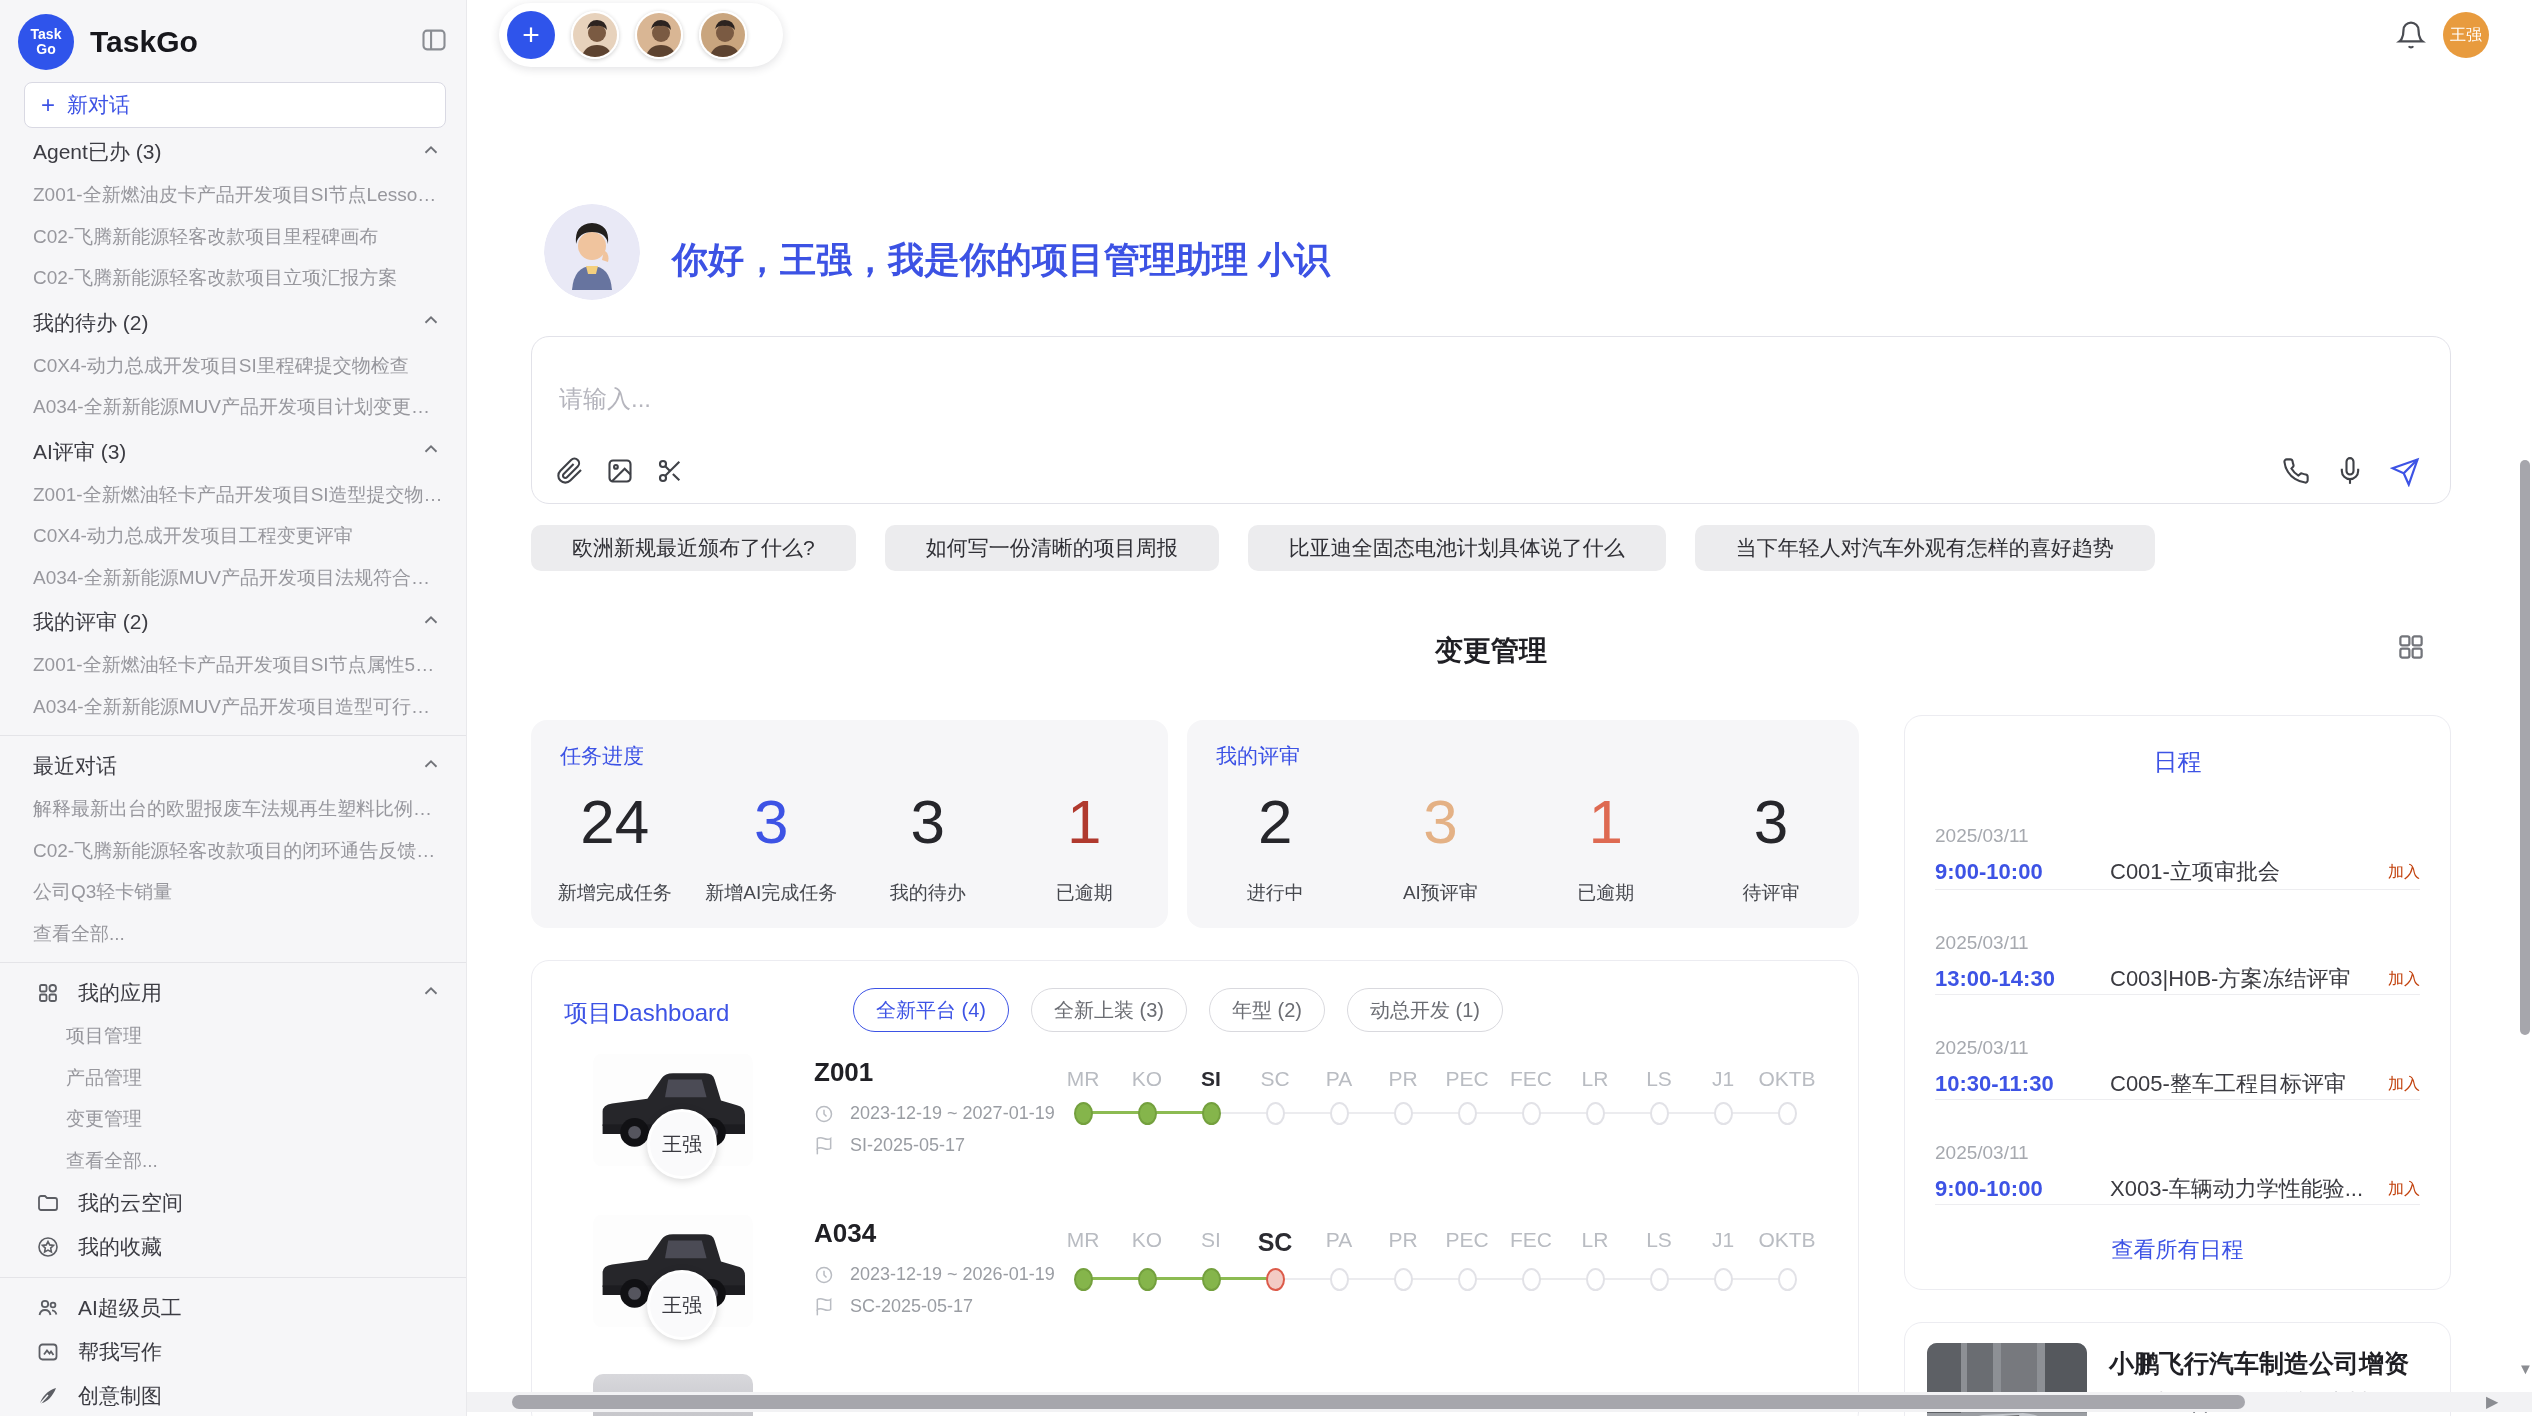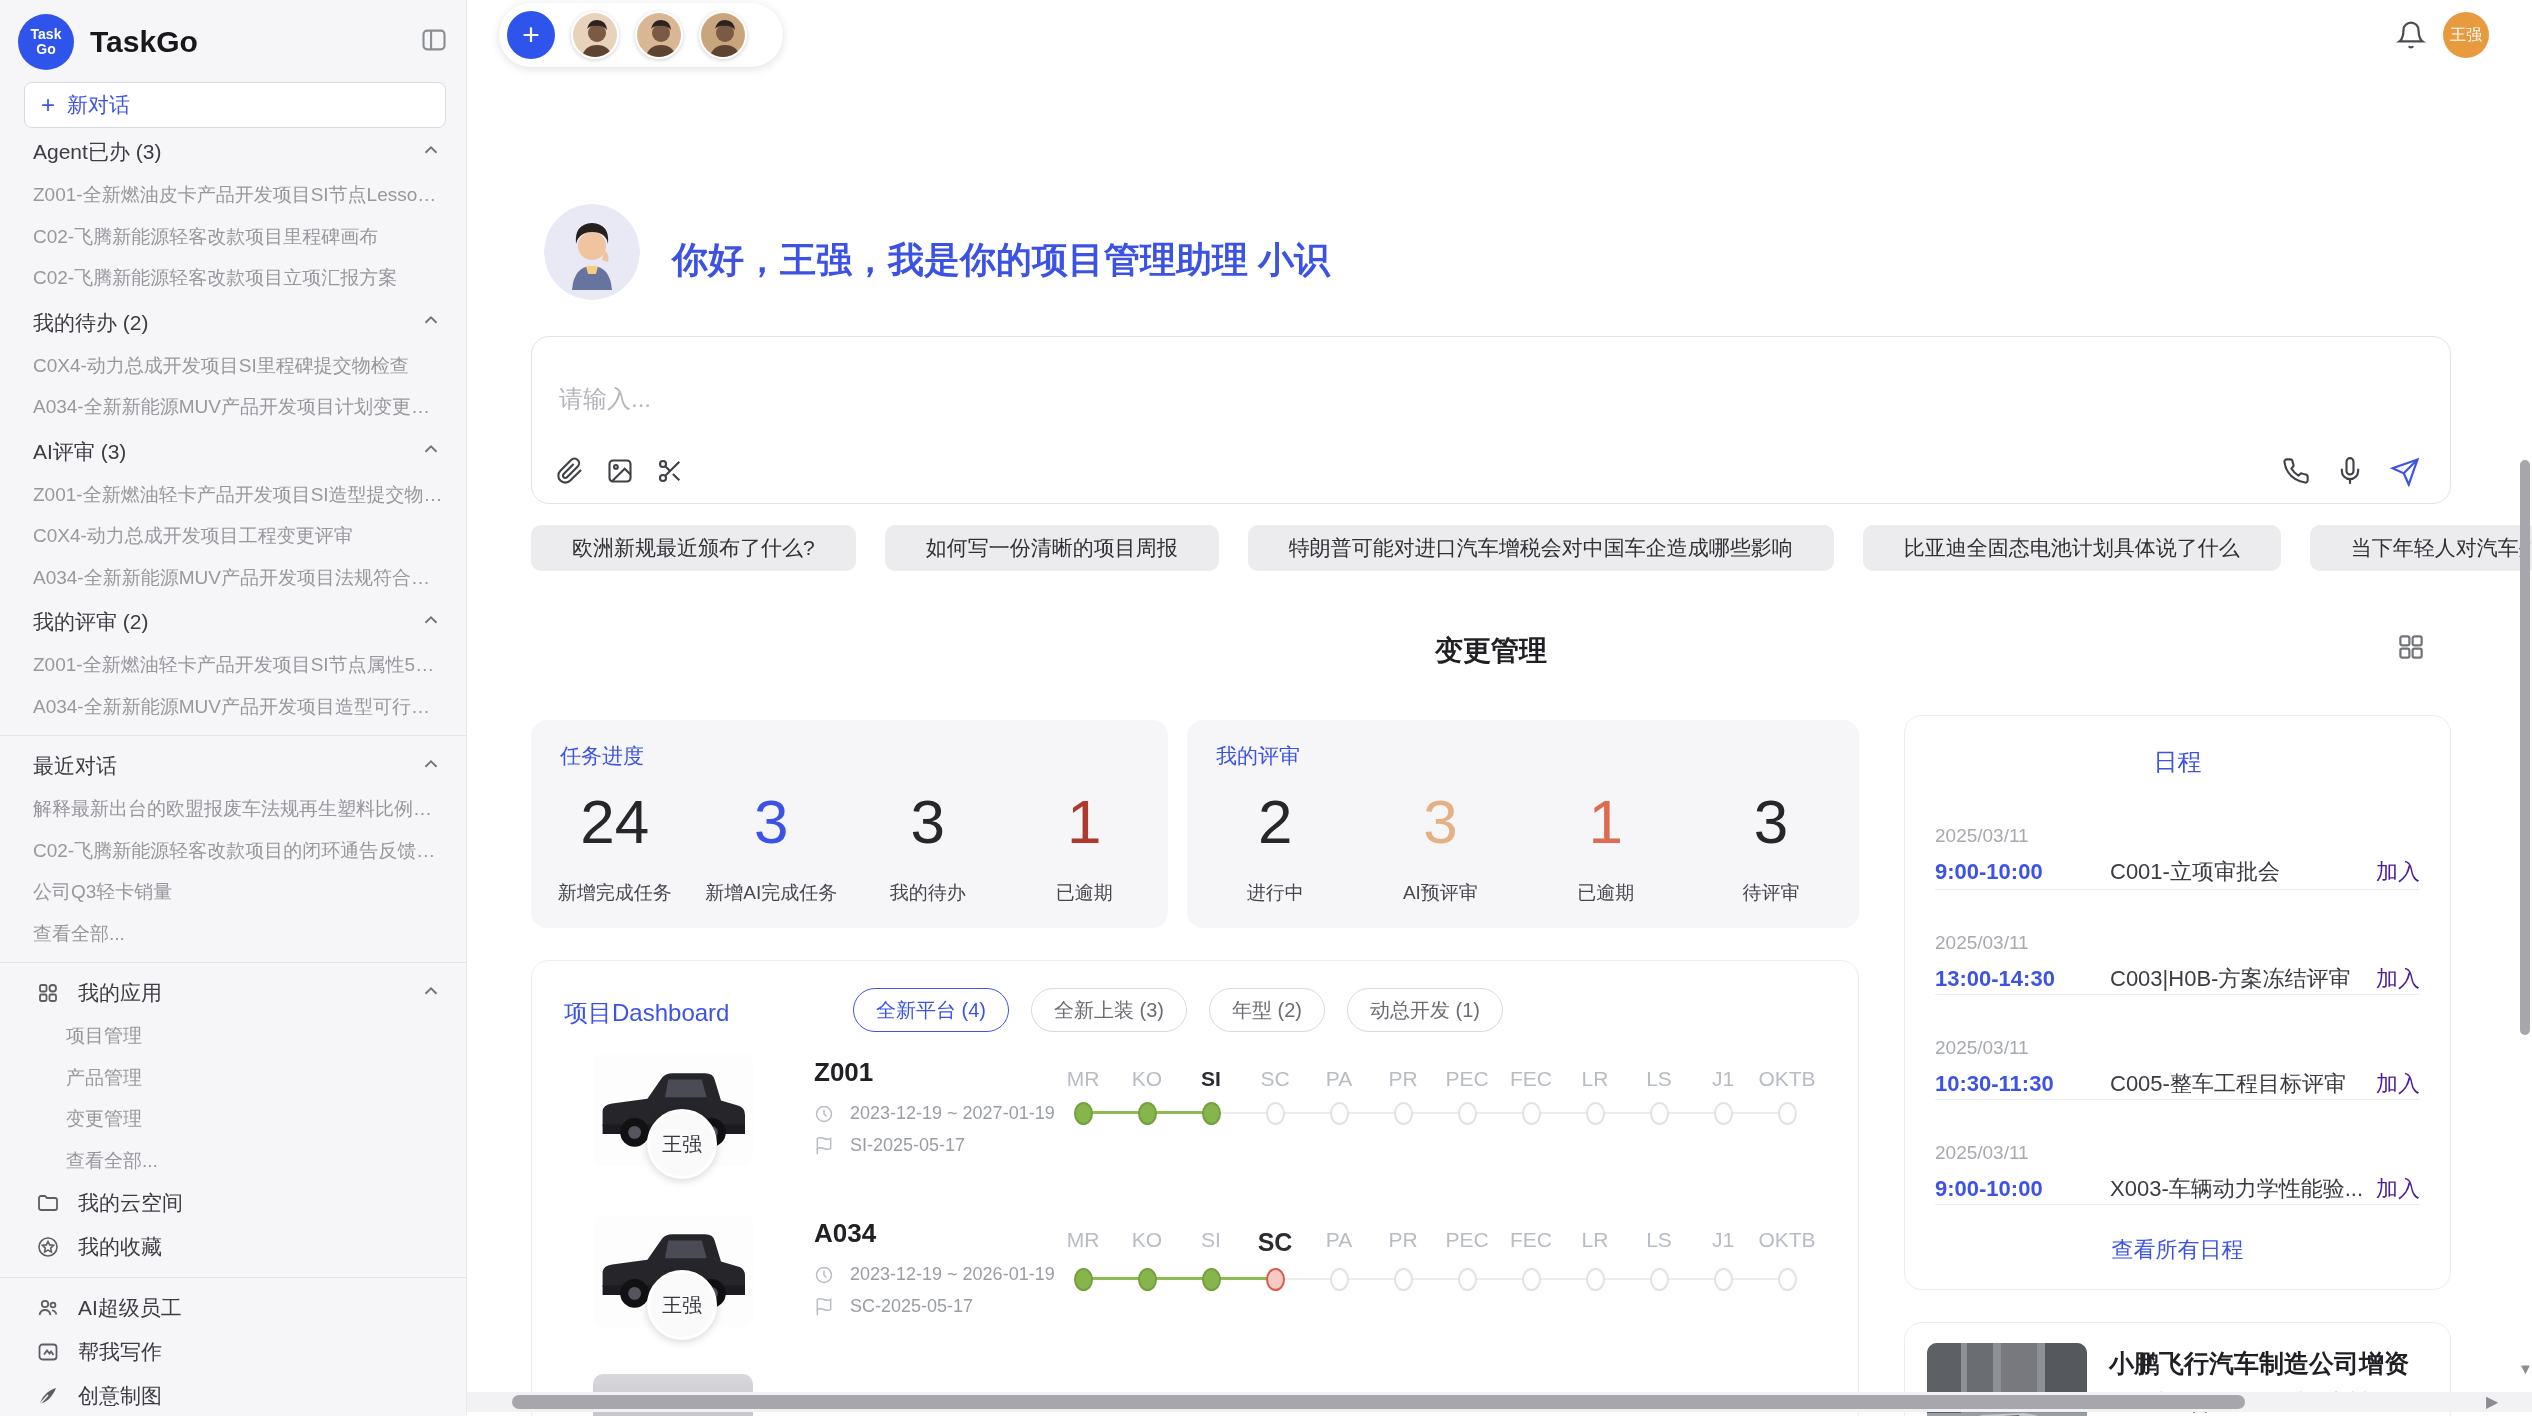--- a/index.html
+++ b/index.html
@@ -112,21 +112,21 @@
   
   .sched { left:1904px; top:715px; width:547px; height:575px; background:#fff;
     border:1px solid #ececf1; border-radius:18px; }
   .sched-title { position:absolute; left:0; right:0; top:30px; text-align:center;
     font-size:24px; color:#3d53e5; }
   .ev { position:absolute; left:30px; right:30px; }
   .ev-date { font-size:19px; color:#a6a9af;margin-top:24px; }
   .ev-row { display:flex; align-items:center; margin-top:10px; }
   .ev-time { width:175px; font-size:22px; font-weight:600; color:#3d53e5; }
   .ev-name { flex:1; font-size:22px; color:#3b3b41; white-space:nowrap; overflow:hidden; }
-  .ev-join { font-size:22px; color:#4c1d95; cursor:pointer; }
+  .ev-join { font-size:16px; color:#c2410c; cursor:pointer; }
   .ev-div { position:absolute; left:30px; right:30px; height:1px; background:#ededf0; }
   .sched-all { position:absolute; left:0; right:0; bottom:24px; text-align:center;
     font-size:22px; color:#3d53e5; cursor:pointer; }
   .news { left:1904px; top:1322px; width:547px; height:180px; background:#fff;
     border:1px solid #ececf1; border-radius:18px; }
   .news-img { position:absolute; left:22px; top:20px; width:160px; height:118px; border-radius:10px; overflow:hidden; }
   .news-title { position:absolute; left:204px; top:24px; font-size:25px; font-weight:700; color:#1f1f24; }
   .news-snippet { position:absolute; left:204px; top:64px; width:320px; font-size:21px;
     color:#8c8e94; line-height:30px; }
 
@@ -390,21 +390,20 @@
             <line x1="22" y1="2" x2="11" y2="13"></line>
             <polygon points="22 2 15 22 11 13 2 9 22 2"></polygon>
           </svg>
       </span>
     </div>
   </div>
 
   <div class="abs chips">
     <div class="chip">欧洲新规最近颁布了什么?</div>
     <div class="chip">如何写一份清晰的项目周报</div>
-    <div class="chip">特朗普可能对进口汽车增税会对中国车企造成哪些影响</div>
     <div class="chip">比亚迪全固态电池计划具体说了什么</div>
     <div class="chip">当下年轻人对汽车外观有怎样的喜好趋势</div>
   </div>
 
   <div class="abs brief-title">变更管理</div>
   <span class="abs layout-icon">
     <svg width="30" height="30" viewBox="0 0 24 24" fill="none" stroke="currentColor" stroke-width="1.8">
         <rect x="3.5" y="3.5" width="7.2" height="7.2" rx="1.5"></rect>
         <rect x="13.3" y="3.5" width="7.2" height="7.2" rx="1.5"></rect>
         <rect x="3.5" y="13.3" width="7.2" height="7.2" rx="1.5"></rect>

